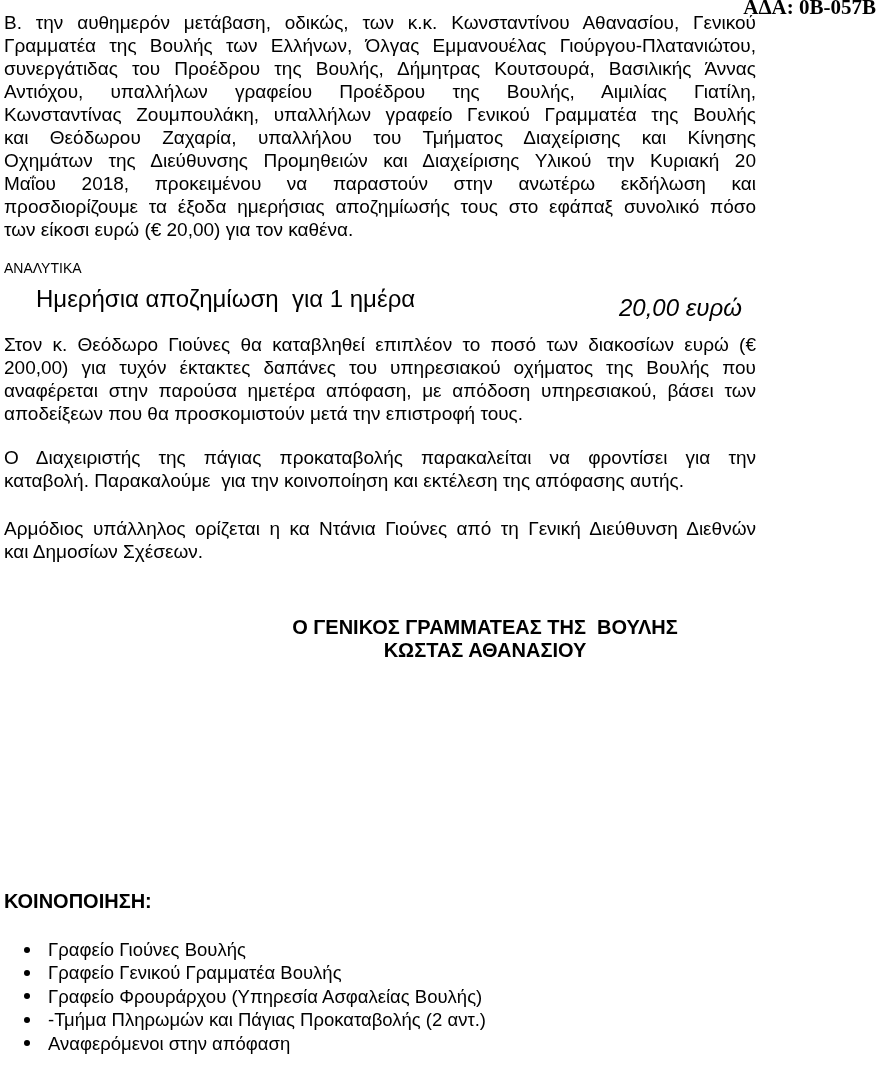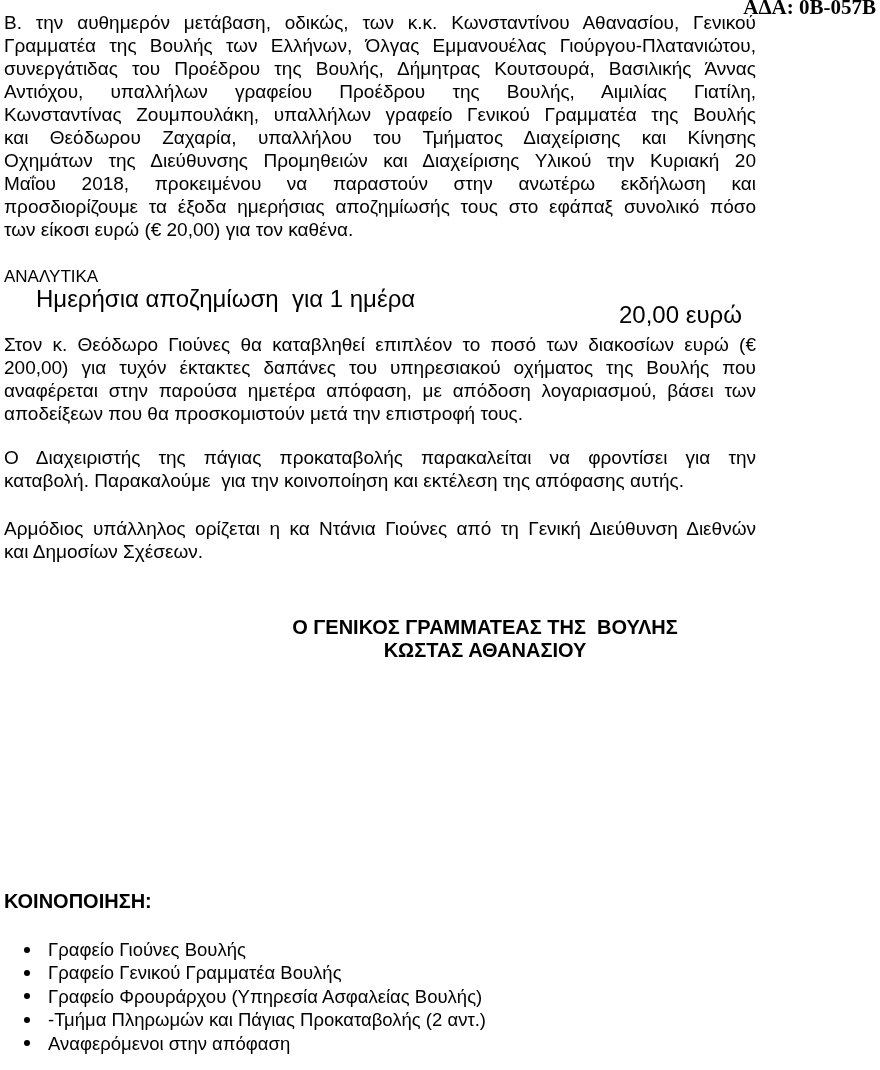--- a/index.html
+++ b/index.html
@@ -44,39 +44,40 @@
     white-space: pre-wrap;
   }
   .p1 { top: 11px; }
   .p2 { top: 333px; }
   .p3 { top: 446px; }
   .p4 { top: 517px; }
 
   .analytika-heading {
     position: absolute;
     left: 4px;
-    top: 265px;
-    font-size: 17px;
+    top: 257px;
+    font-size: 14px;
     line-height: 23px;
   }
   .analytika-row {
     position: absolute;
     left: 4px;
     top: 287px;
     width: 752px;
     font-size: 24px;
     line-height: 23px;
     margin-left: 32px;
   }
   .a-label { white-space: pre-wrap; }
   .a-value {
     position: absolute;
     left: 583px;
-    top: 16px;
+    top: 9px;
     white-space: pre;
+    font-style: italic;
   }
 
   .signature {
     position: absolute;
     left: 185px;
     top: 616px;
     width: 600px;
     text-align: center;
     font-weight: bold;
     font-size: 20px;
@@ -138,21 +139,21 @@
   <div class="analytika-heading">ΑΝΑΛΥΤΙΚΑ</div>
 
   <div class="analytika-row">
     <span class="a-label">Ημερήσια αποζημίωση  για 1 ημέρα</span>
     <span class="a-value">20,00 ευρώ</span>
   </div>
 
   <div class="para p2">
     <div class="jl">Στον κ. Θεόδωρο Γιούνες θα καταβληθεί επιπλέον το ποσό των διακοσίων ευρώ (€</div>
     <div class="jl">200,00) για τυχόν έκτακτες δαπάνες του υπηρεσιακού οχήματος της Βουλής που</div>
-    <div class="jl">αναφέρεται στην παρούσα ημετέρα απόφαση, με απόδοση λογαριασμού, βάσει των</div>
+    <div class="jl">αναφέρεται στην παρούσα ημετέρα απόφαση, με απόδοση υπηρεσιακού, βάσει των</div>
     <div class="pl">αποδείξεων που θα προσκομιστούν μετά την επιστροφή τους.</div>
   </div>
 
   <div class="para p4">
     <div class="jl">Αρμόδιος υπάλληλος ορίζεται η κα Ντάνια Γιούνες από τη Γενική Διεύθυνση Διεθνών</div>
     <div class="pl">και Δημοσίων Σχέσεων.</div>
   </div>
 
   <div class="para p3">
     <div class="jl">Ο Διαχειριστής της πάγιας προκαταβολής παρακαλείται να φροντίσει για την</div>

